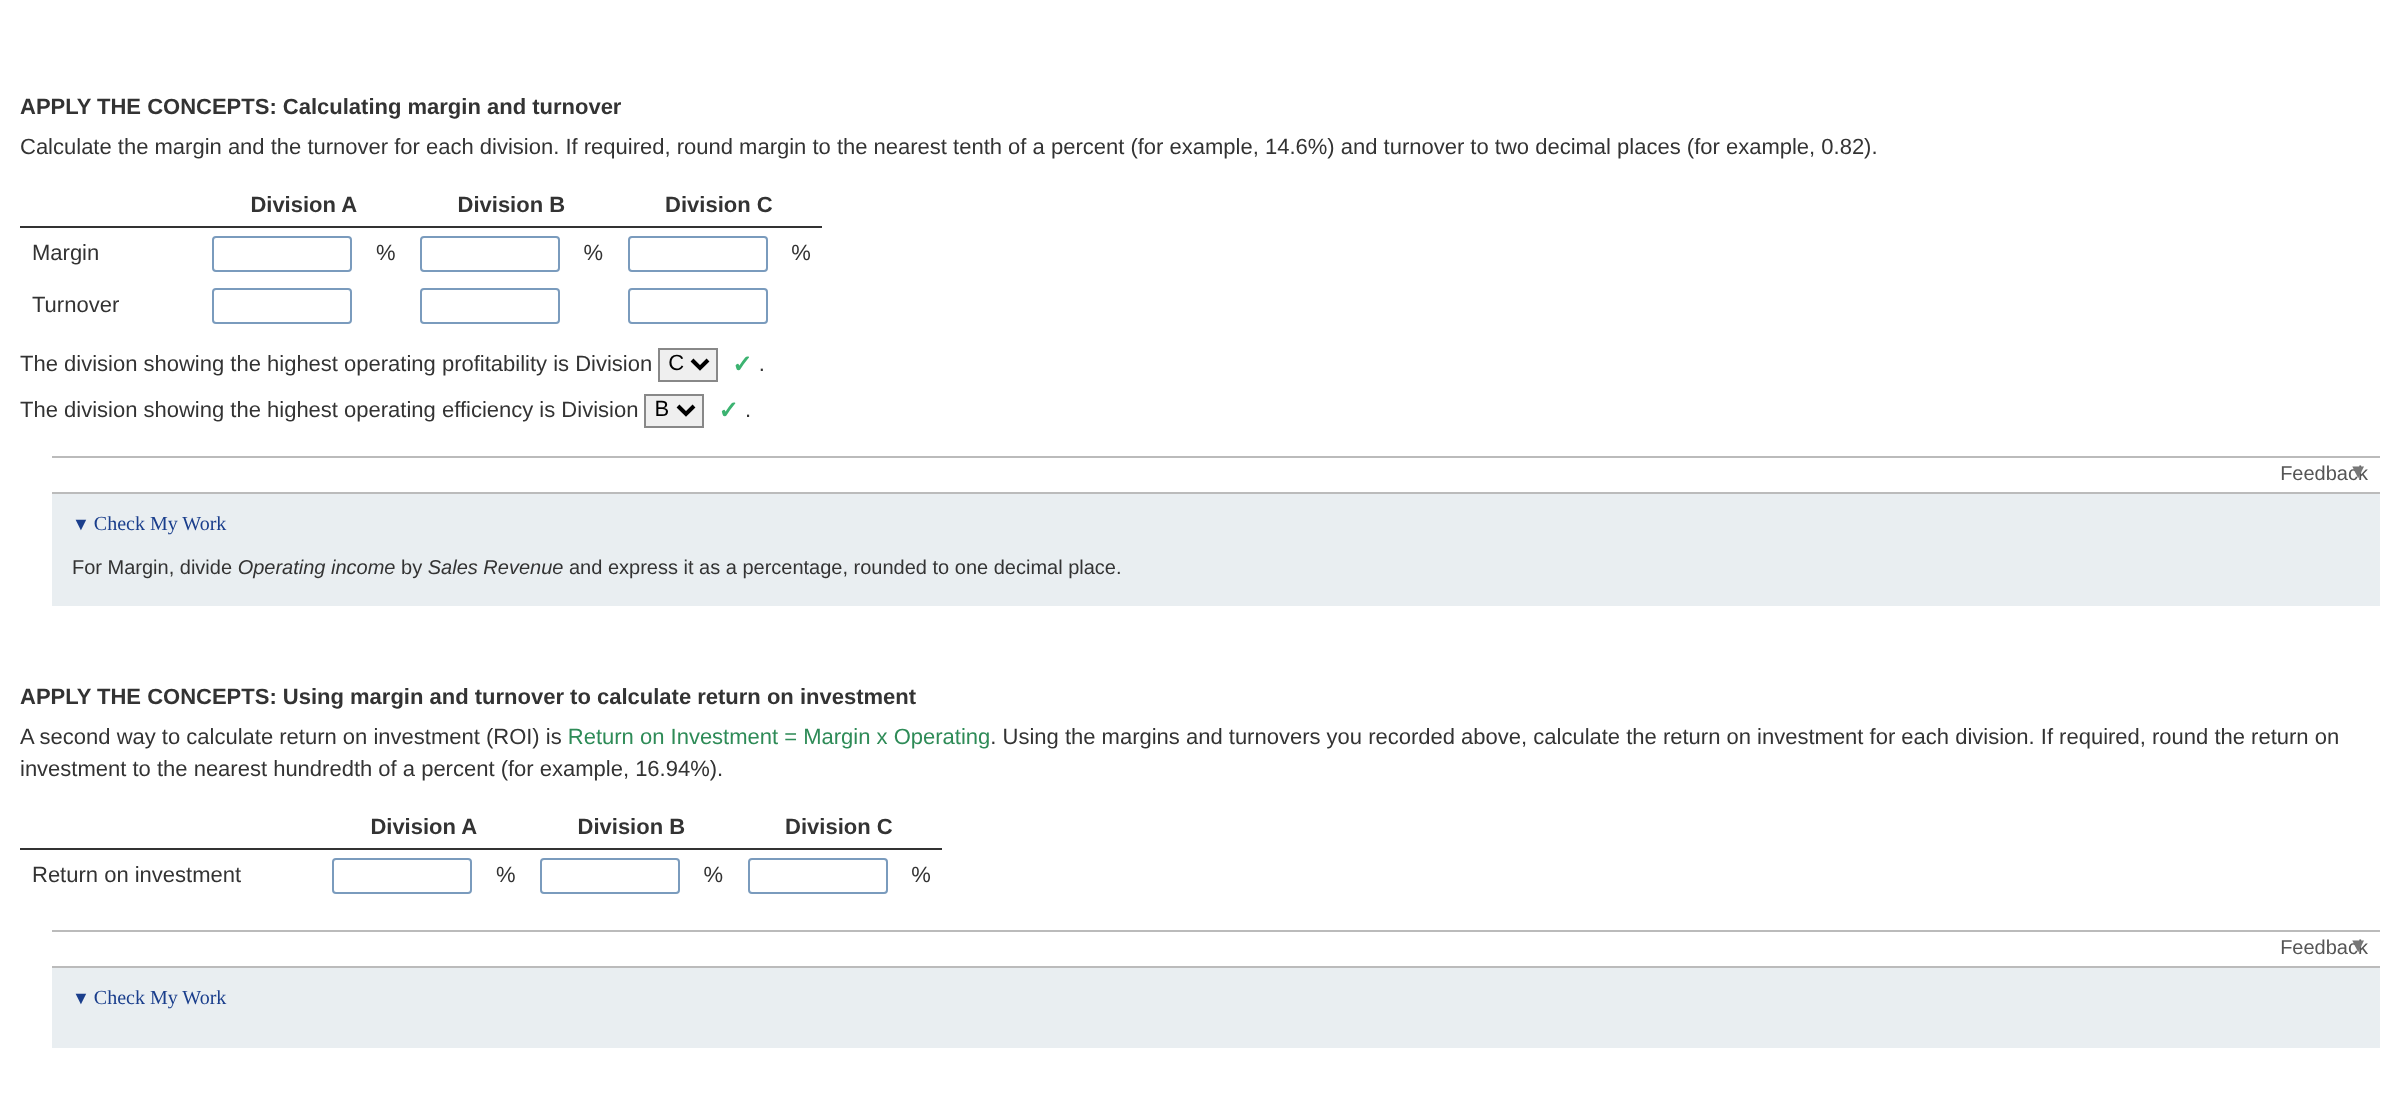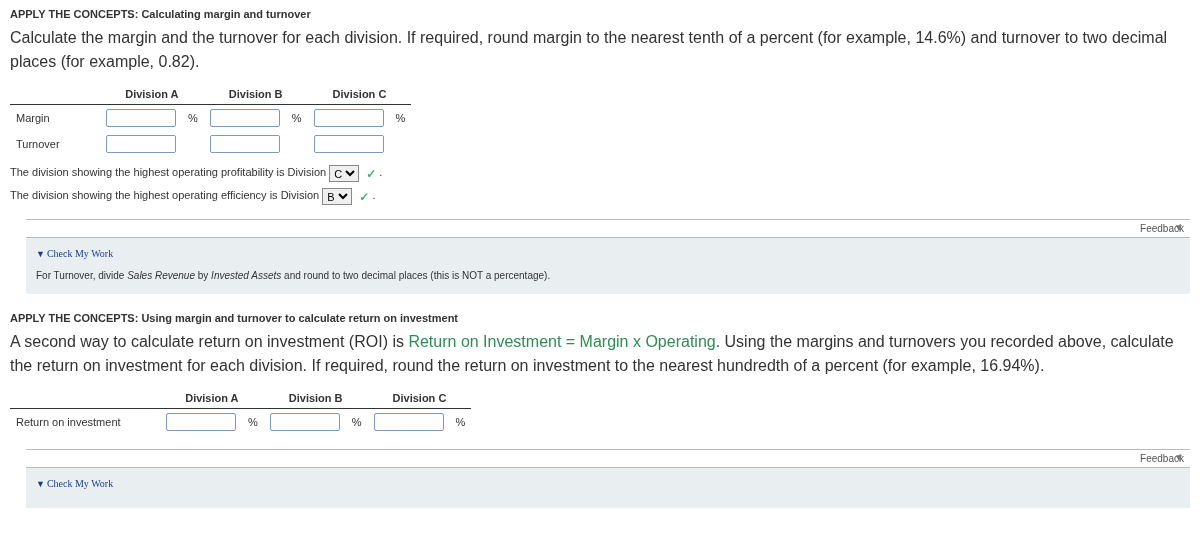--- a/index.html
+++ b/index.html
@@ -9,23 +9,24 @@
     color: #333;
     margin: 0;
     padding: 8px 10px;
     background: #fff;
     width: 1200px;
   }
   .section-title {
     font-weight: bold;
     font-size: 11px;
     margin-bottom: 6px;
+    margin-top: 40px;
   }
   .instr {
-    font-size: 16px;
+    font-size: 11px;
     margin-bottom: 10px;
     line-height: 1.5;
   }
   table.calc {
     border-collapse: collapse;
     margin-bottom: 8px;
   }
   table.calc th {
     font-weight: bold;
     font-size: 11px;
@@ -173,21 +174,21 @@
 </div>
 
 <div class="feedback-block">
   <div class="feedback-header">
     <span>Feedback</span>
     <span class="feedback-expand">▼</span>
   </div>
   <div class="feedback-body">
     <span class="checkmywork"><span class="tri">▼</span><span>Check My Work</span></span>
     <div>
-      <span>For Turnover, divide </span><em>Sales Revenue</em><span> by </span><em>Invested Assets</em><span> and round to two decimal places (this is NOT a percentage).</span>
+      <span>For Margin, divide </span><em>Operating income</em><span> by </span><em>Sales Revenue</em><span> and express it as a percentage, rounded to one decimal place.</span>
     </div>
   </div>
 </div>
 
 <div class="section-title">APPLY THE CONCEPTS: Using margin and turnover to calculate return on investment</div>
 <div class="instr">
   <span>A second way to calculate return on investment (ROI) is </span><span class="green-text">Return on Investment = Margin x Operating</span><span>. Using the margins and turnovers you recorded above, calculate the return on investment for each division. If required, round the return on investment to the nearest hundredth of a percent (for example, 16.94%).</span>
 </div>
 
 <table class="calc">

